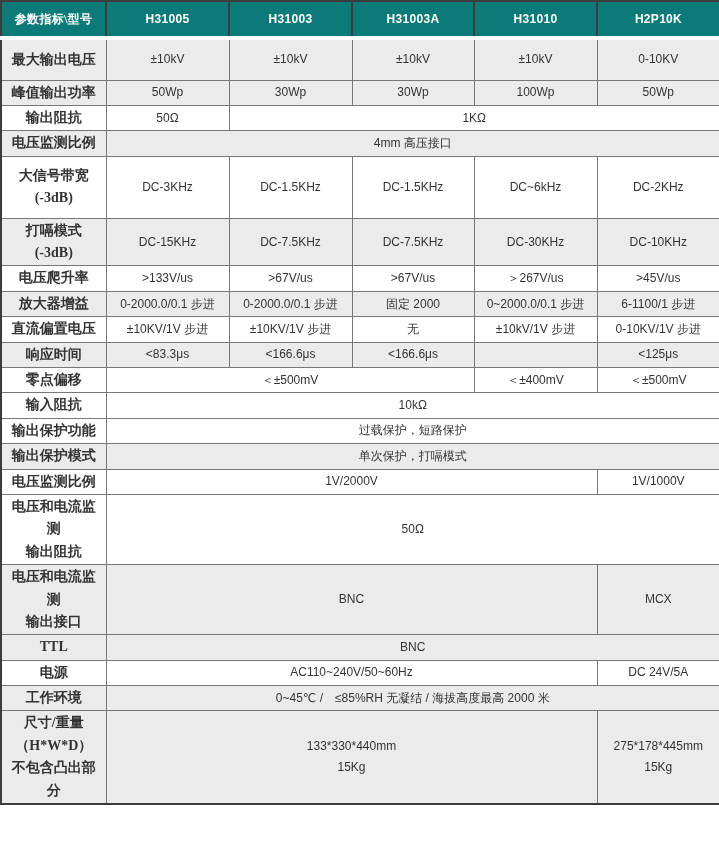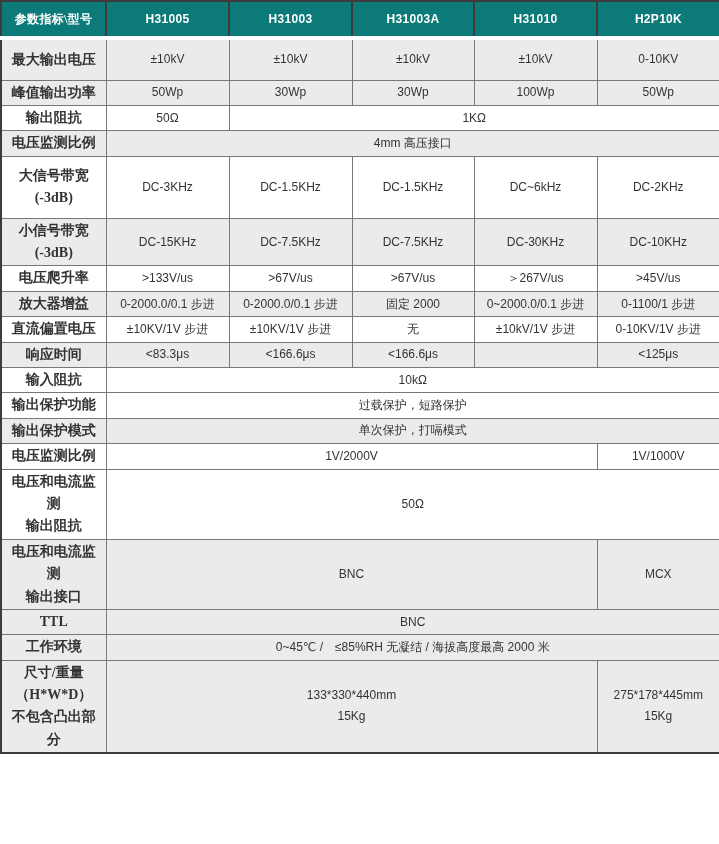--- a/index.html
+++ b/index.html
@@ -114,21 +114,21 @@
         <tr style="height: 62px;">
           <td class="row-label">大信号带宽
 (-3dB)</td>
           <td class="spec-cell" colspan="1">DC-3KHz</td>
           <td class="spec-cell" colspan="1">DC-1.5KHz</td>
           <td class="spec-cell" colspan="1">DC-1.5KHz</td>
           <td class="spec-cell" colspan="1">DC~6kHz</td>
           <td class="spec-cell" colspan="1">DC-2KHz</td>
         </tr>
         <tr class="stripe" style="height: 43px;">
-          <td class="row-label">小信号带宽
+          <td class="row-label">打嗝模式
 (-3dB)</td>
           <td class="spec-cell" colspan="1">DC-15KHz</td>
           <td class="spec-cell" colspan="1">DC-7.5KHz</td>
           <td class="spec-cell" colspan="1">DC-7.5KHz</td>
           <td class="spec-cell" colspan="1">DC-30KHz</td>
           <td class="spec-cell" colspan="1">DC-10KHz</td>
         </tr>
         <tr>
           <td class="row-label">电压爬升率</td>
           <td class="spec-cell" colspan="1">&gt;133V/us</td>
@@ -136,39 +136,45 @@
           <td class="spec-cell" colspan="1">&gt;67V/us</td>
           <td class="spec-cell" colspan="1">＞267V/us</td>
           <td class="spec-cell" colspan="1">&gt;45V/us</td>
         </tr>
         <tr class="stripe">
           <td class="row-label">放大器增益</td>
           <td class="spec-cell" colspan="1">0-2000.0/0.1 步进</td>
           <td class="spec-cell" colspan="1">0-2000.0/0.1 步进</td>
           <td class="spec-cell" colspan="1">固定 2000</td>
           <td class="spec-cell" colspan="1">0~2000.0/0.1 步进</td>
-          <td class="spec-cell" colspan="1">0-1100/1 步进</td>
+          <td class="spec-cell" colspan="1">6-1100/1 步进</td>
         </tr>
         <tr>
           <td class="row-label">直流偏置电压</td>
           <td class="spec-cell" colspan="1">±10KV/1V 步进</td>
           <td class="spec-cell" colspan="1">±10KV/1V 步进</td>
           <td class="spec-cell" colspan="1">无</td>
           <td class="spec-cell" colspan="1">±10kV/1V 步进</td>
           <td class="spec-cell" colspan="1">0-10KV/1V 步进</td>
         </tr>
         <tr class="stripe">
           <td class="row-label">响应时间</td>
           <td class="spec-cell" colspan="1">&lt;83.3μs</td>
           <td class="spec-cell" colspan="1">&lt;166.6μs</td>
           <td class="spec-cell" colspan="1">&lt;166.6μs</td>
           <td class="spec-cell" colspan="1"></td>
           <td class="spec-cell" colspan="1">&lt;125μs</td>
         </tr>
         <tr>
+          <td class="row-label">零点偏移</td>
+          <td class="spec-cell" colspan="3">＜±500mV</td>
+          <td class="spec-cell" colspan="1">＜±400mV</td>
+          <td class="spec-cell" colspan="1">＜±500mV</td>
+        </tr>
+        <tr>
           <td class="row-label">输入阻抗</td>
           <td class="spec-cell" colspan="5">10kΩ</td>
         </tr>
         <tr>
           <td class="row-label">输出保护功能</td>
           <td class="spec-cell" colspan="5">过载保护，短路保护</td>
         </tr>
         <tr class="stripe">
           <td class="row-label">输出保护模式</td>
           <td class="spec-cell" colspan="5">单次保护，打嗝模式</td>
@@ -185,20 +191,25 @@
         </tr>
         <tr class="stripe" style="height: 43px;">
           <td class="row-label">电压和电流监测
 输出接口</td>
           <td class="spec-cell" colspan="4">BNC</td>
           <td class="spec-cell" colspan="1">MCX</td>
         </tr>
         <tr class="stripe">
           <td class="row-label">TTL</td>
           <td class="spec-cell" colspan="5">BNC</td>
+        </tr>
+        <tr>
+          <td class="row-label">电源</td>
+          <td class="spec-cell" colspan="4">AC110~240V/50~60Hz</td>
+          <td class="spec-cell" colspan="1">DC 24V/5A</td>
         </tr>
         <tr class="stripe">
           <td class="row-label">工作环境</td>
           <td class="spec-cell" colspan="5">0~45℃ /　≤85%RH 无凝结 / 海拔高度最高 2000 米</td>
         </tr>
         <tr class="stripe" style="height: 84px;">
           <td class="row-label">尺寸/重量
 （H*W*D）
 不包含凸出部分</td>
           <td class="spec-cell" colspan="4">133*330*440mm

